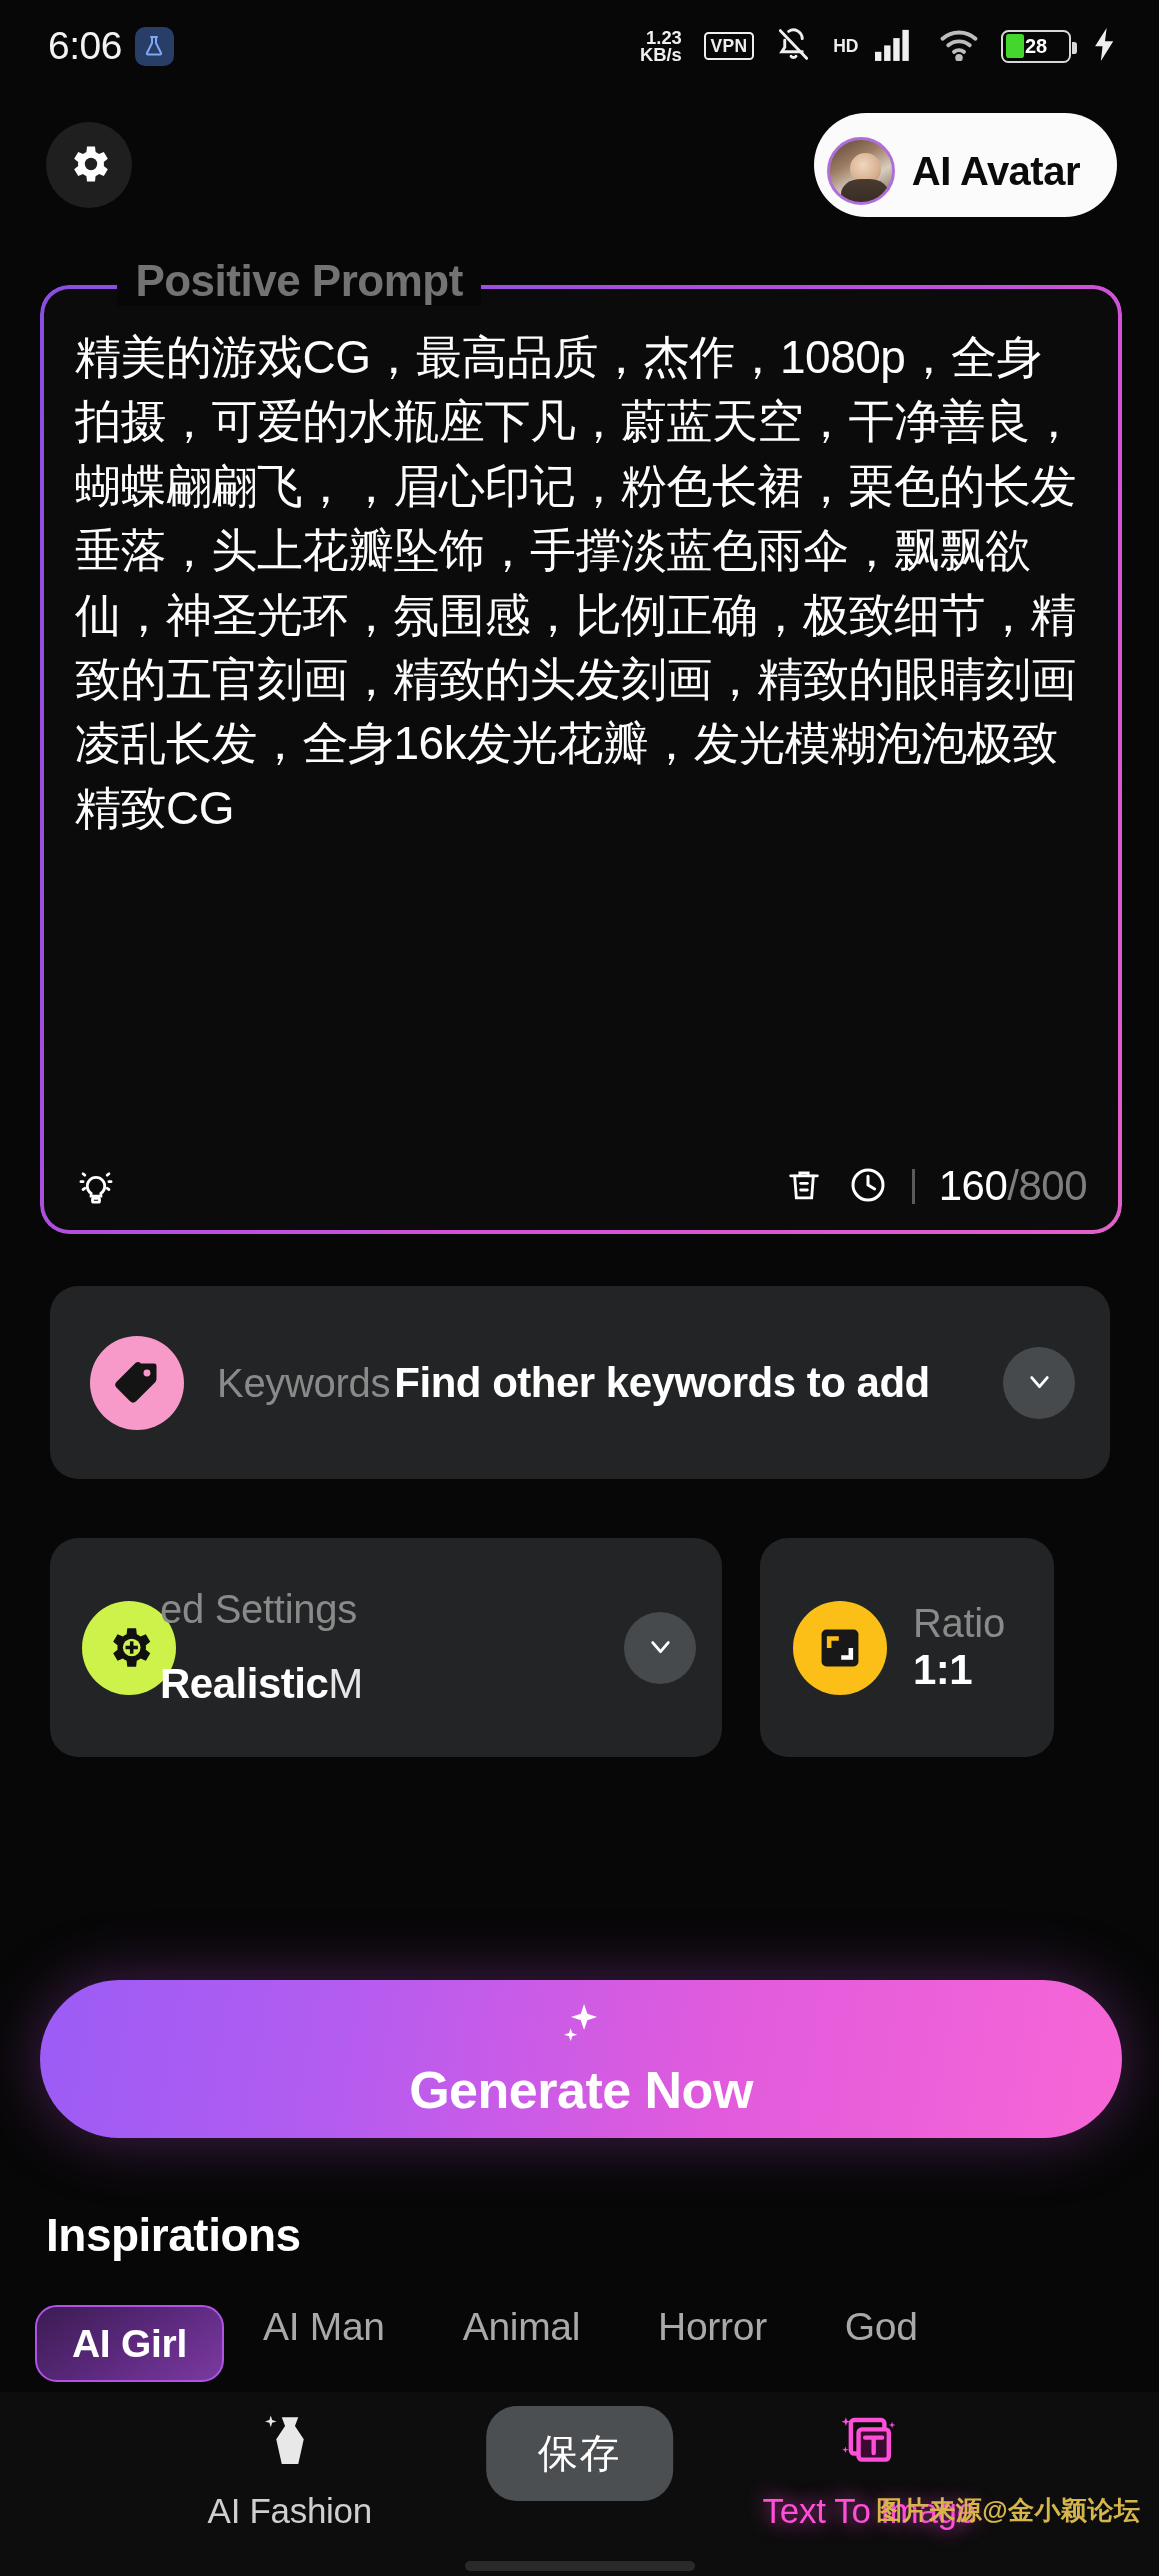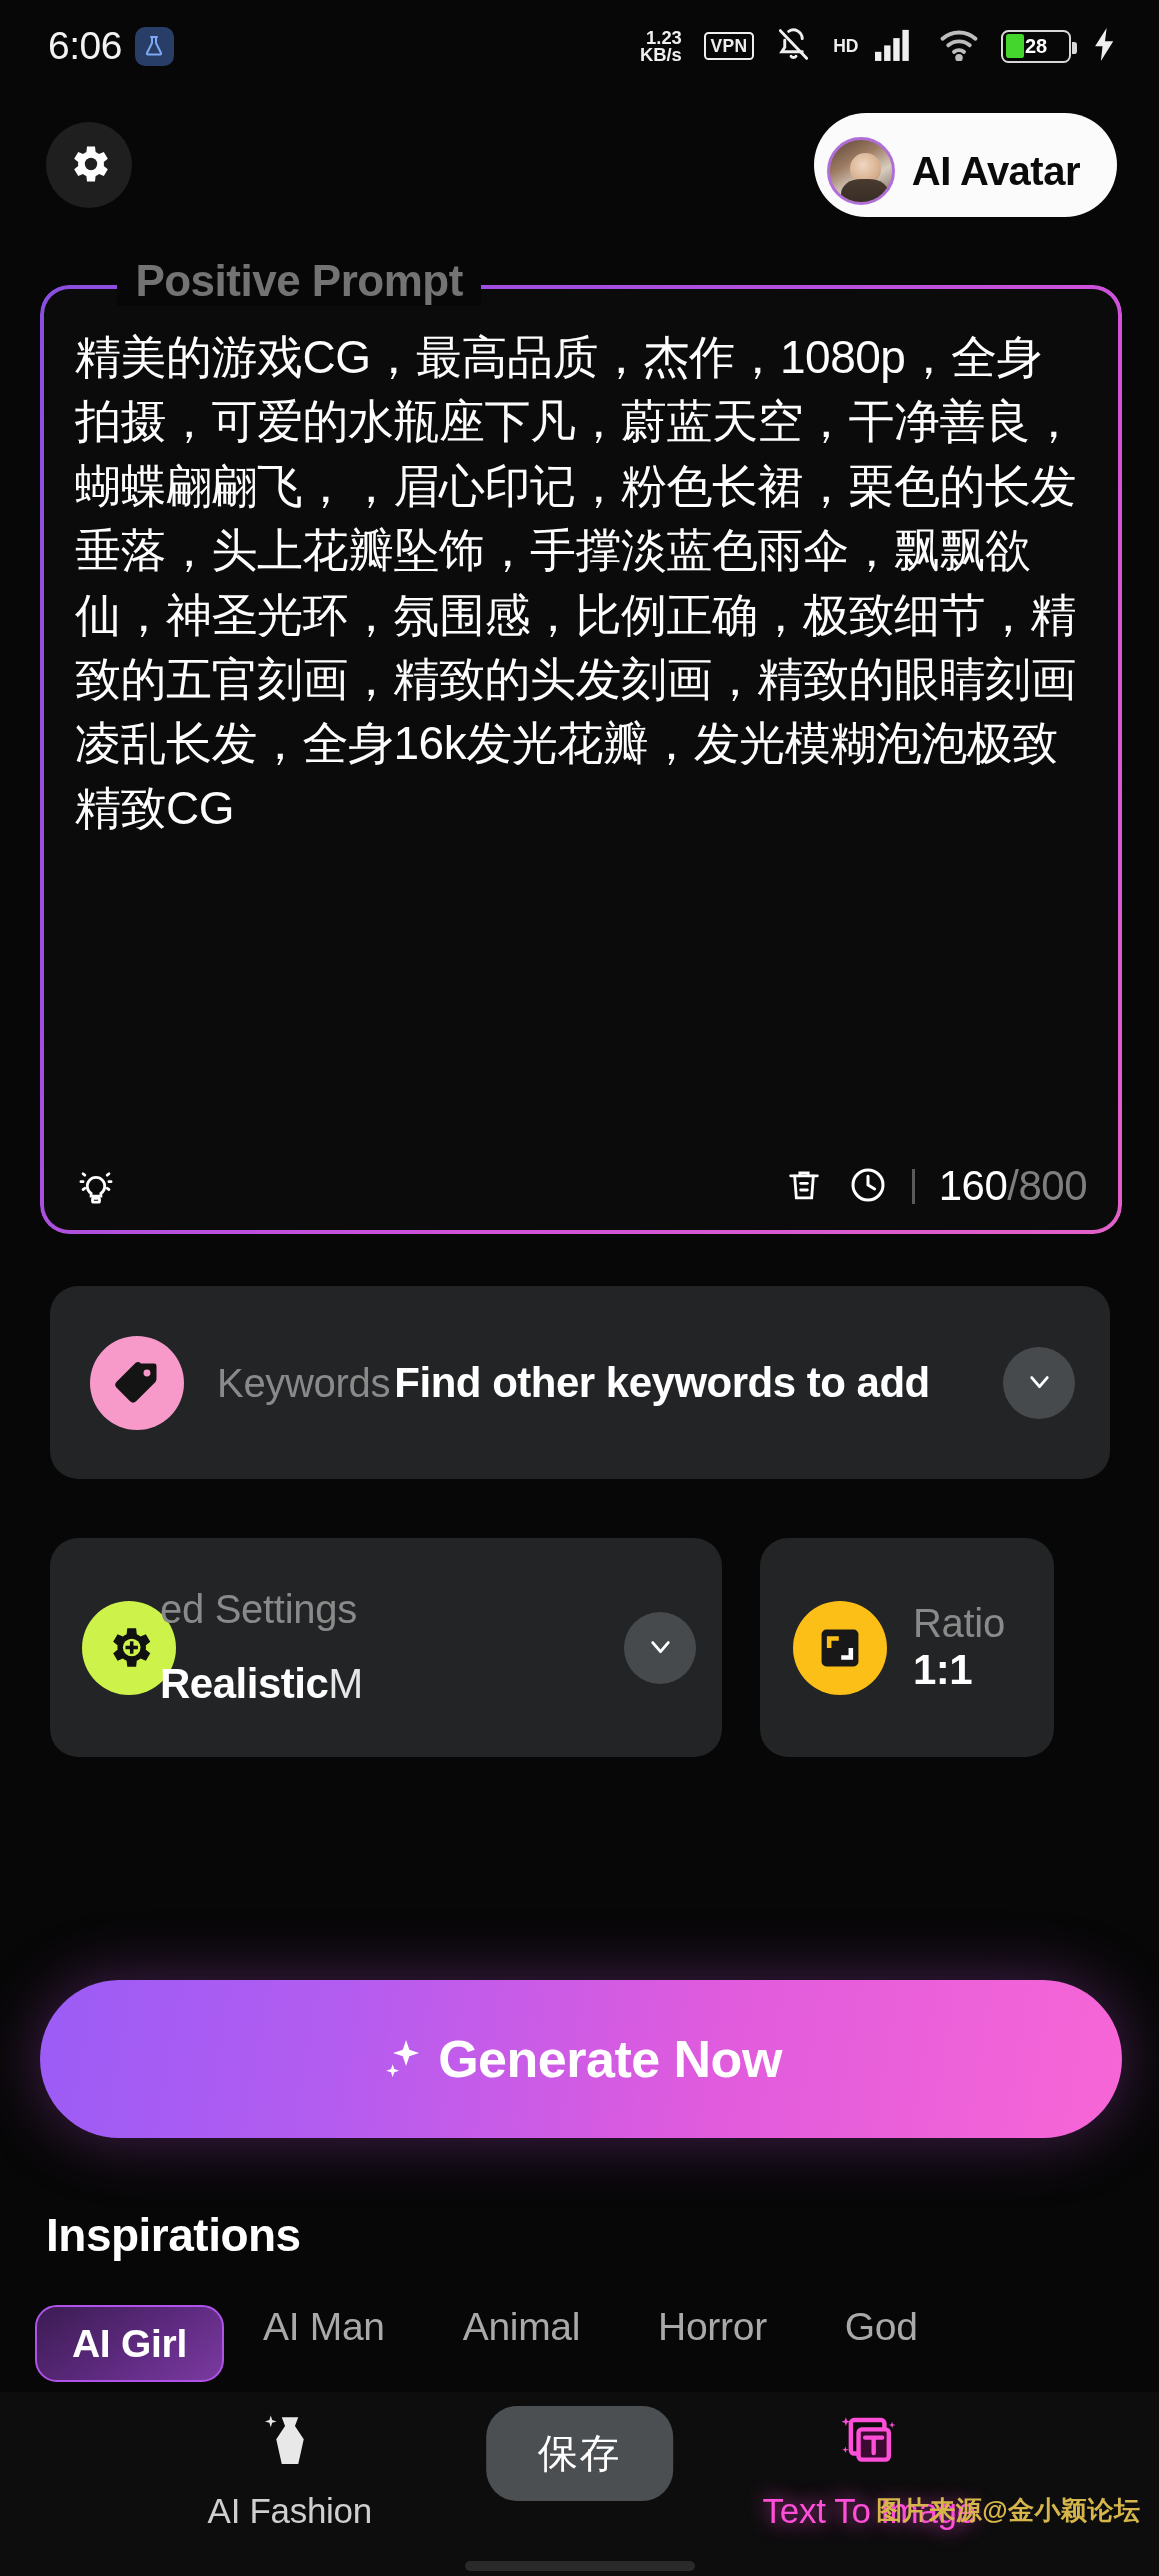--- a/index.html
+++ b/index.html
@@ -160,20 +160,21 @@
     display:flex; align-items:center; padding:0 26px 0 33px; gap:26px;
   }
 
   
   .generate-btn {
     position:absolute; top:1980px; left:40px; width:1082px; height:158px;
     border-radius:83px;
     background:linear-gradient(100deg,#9b5cf6 0%,#b45cf0 28%,#e05bdd 62%,#f766d6 100%);
     display:flex; align-items:center; justify-content:center; gap:12px;
     box-shadow:0 0 64px rgba(190,80,220,0.34);
+    flex-direction:column;
   }
   .gen-label { font-size:52px; font-weight:700; color:#fff; letter-spacing:-0.5px; }
 
   
   .insp-title {
     position:absolute; top:2208px; left:46px;
     font-size:46px; font-weight:700; color:#fff; letter-spacing:-0.5px;
   }
   .insp-tabs {
     position:absolute; top:2305px; left:35px; width:1124px; height:90px;

